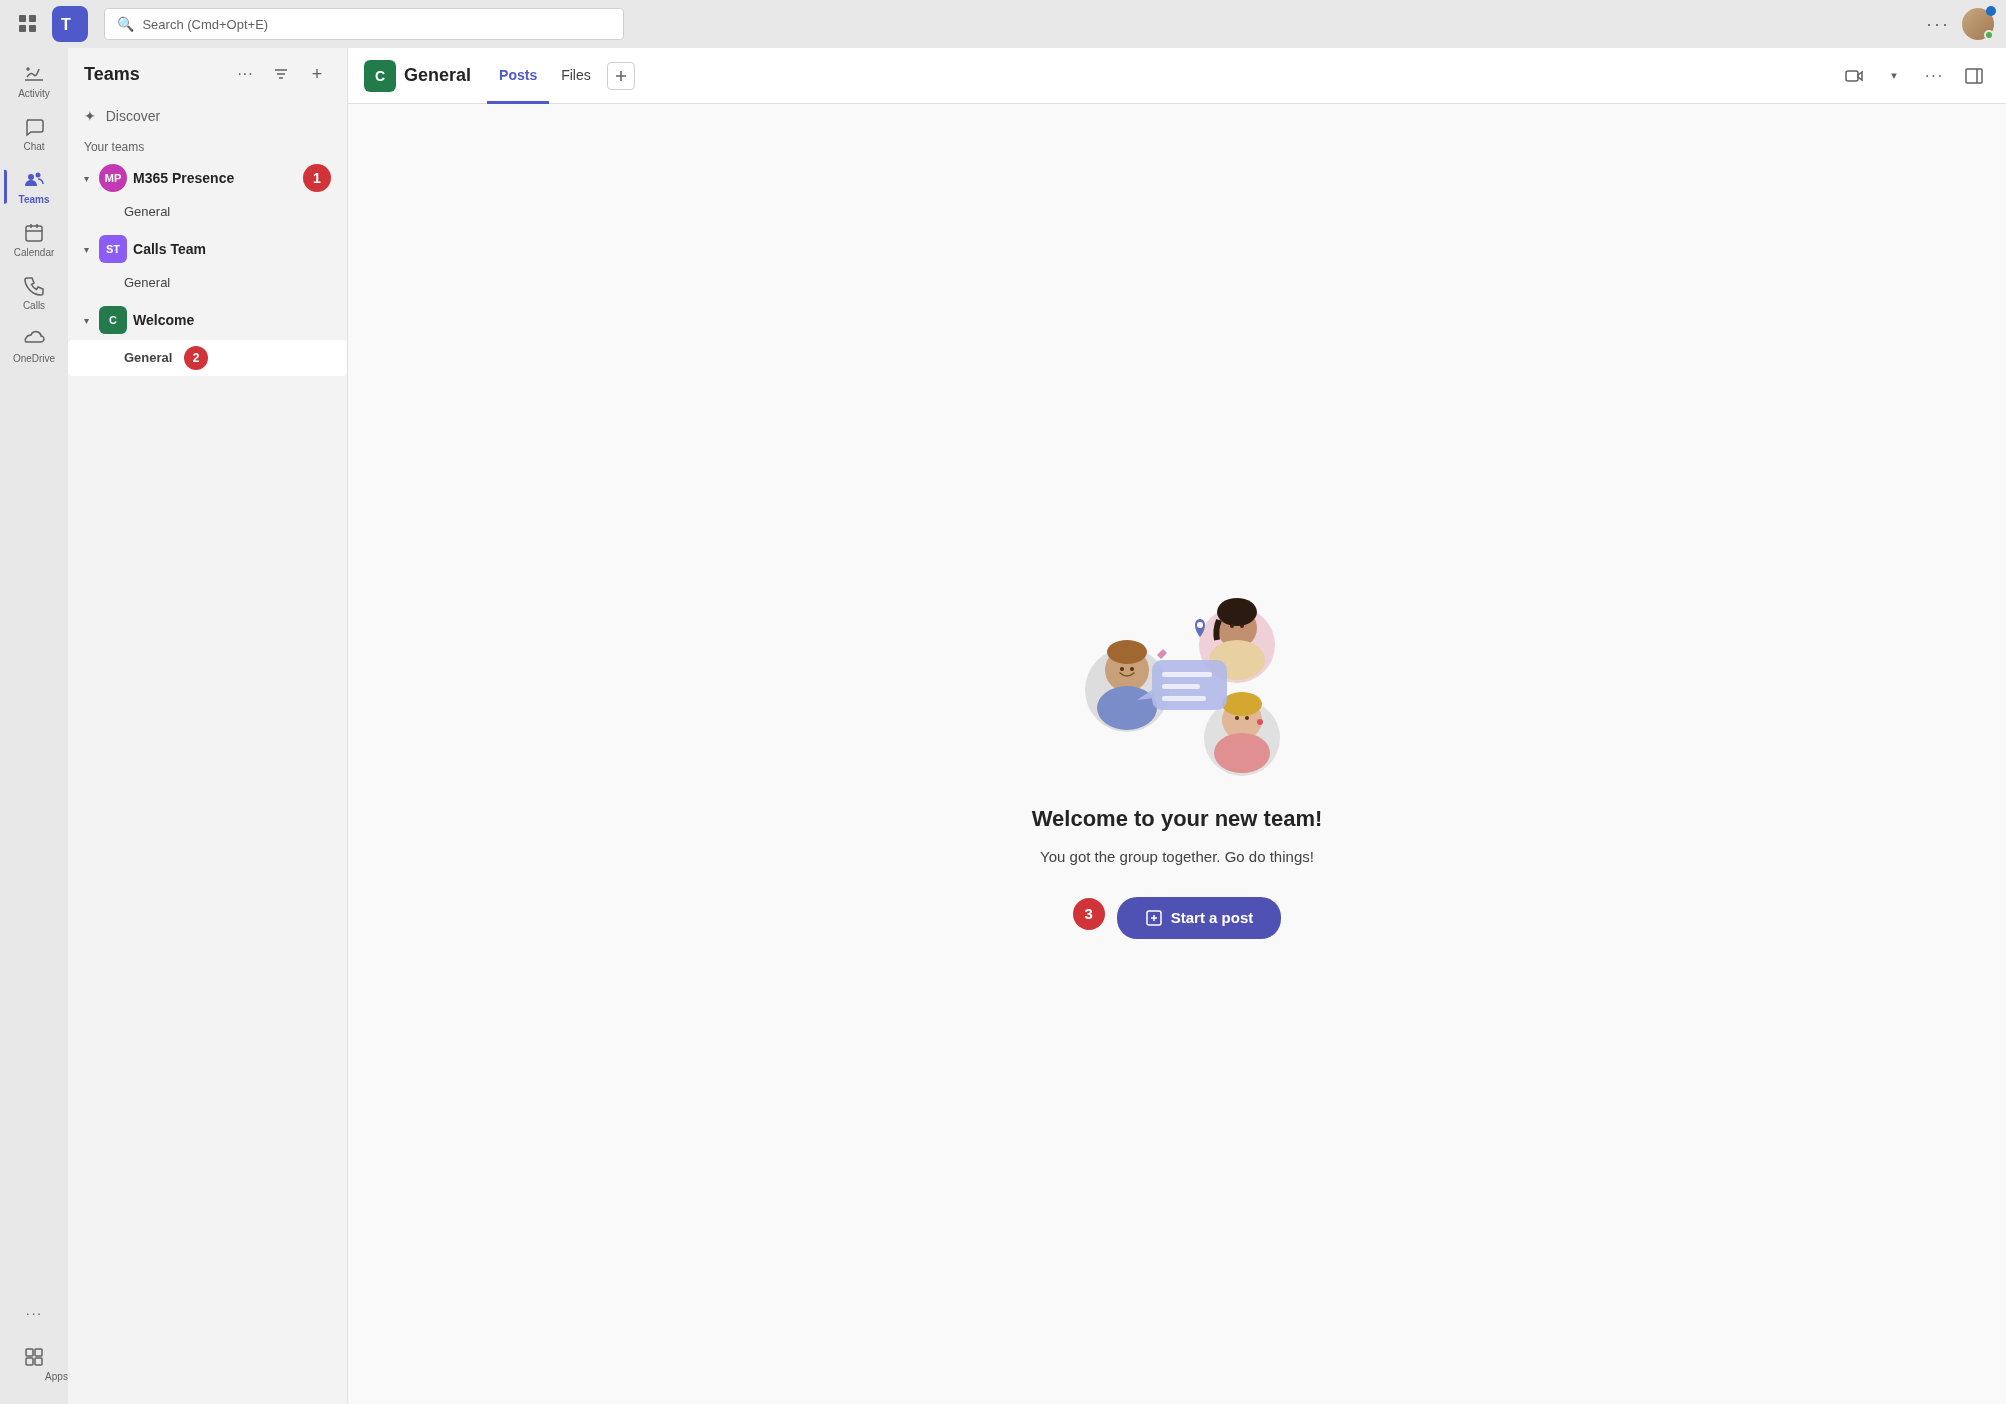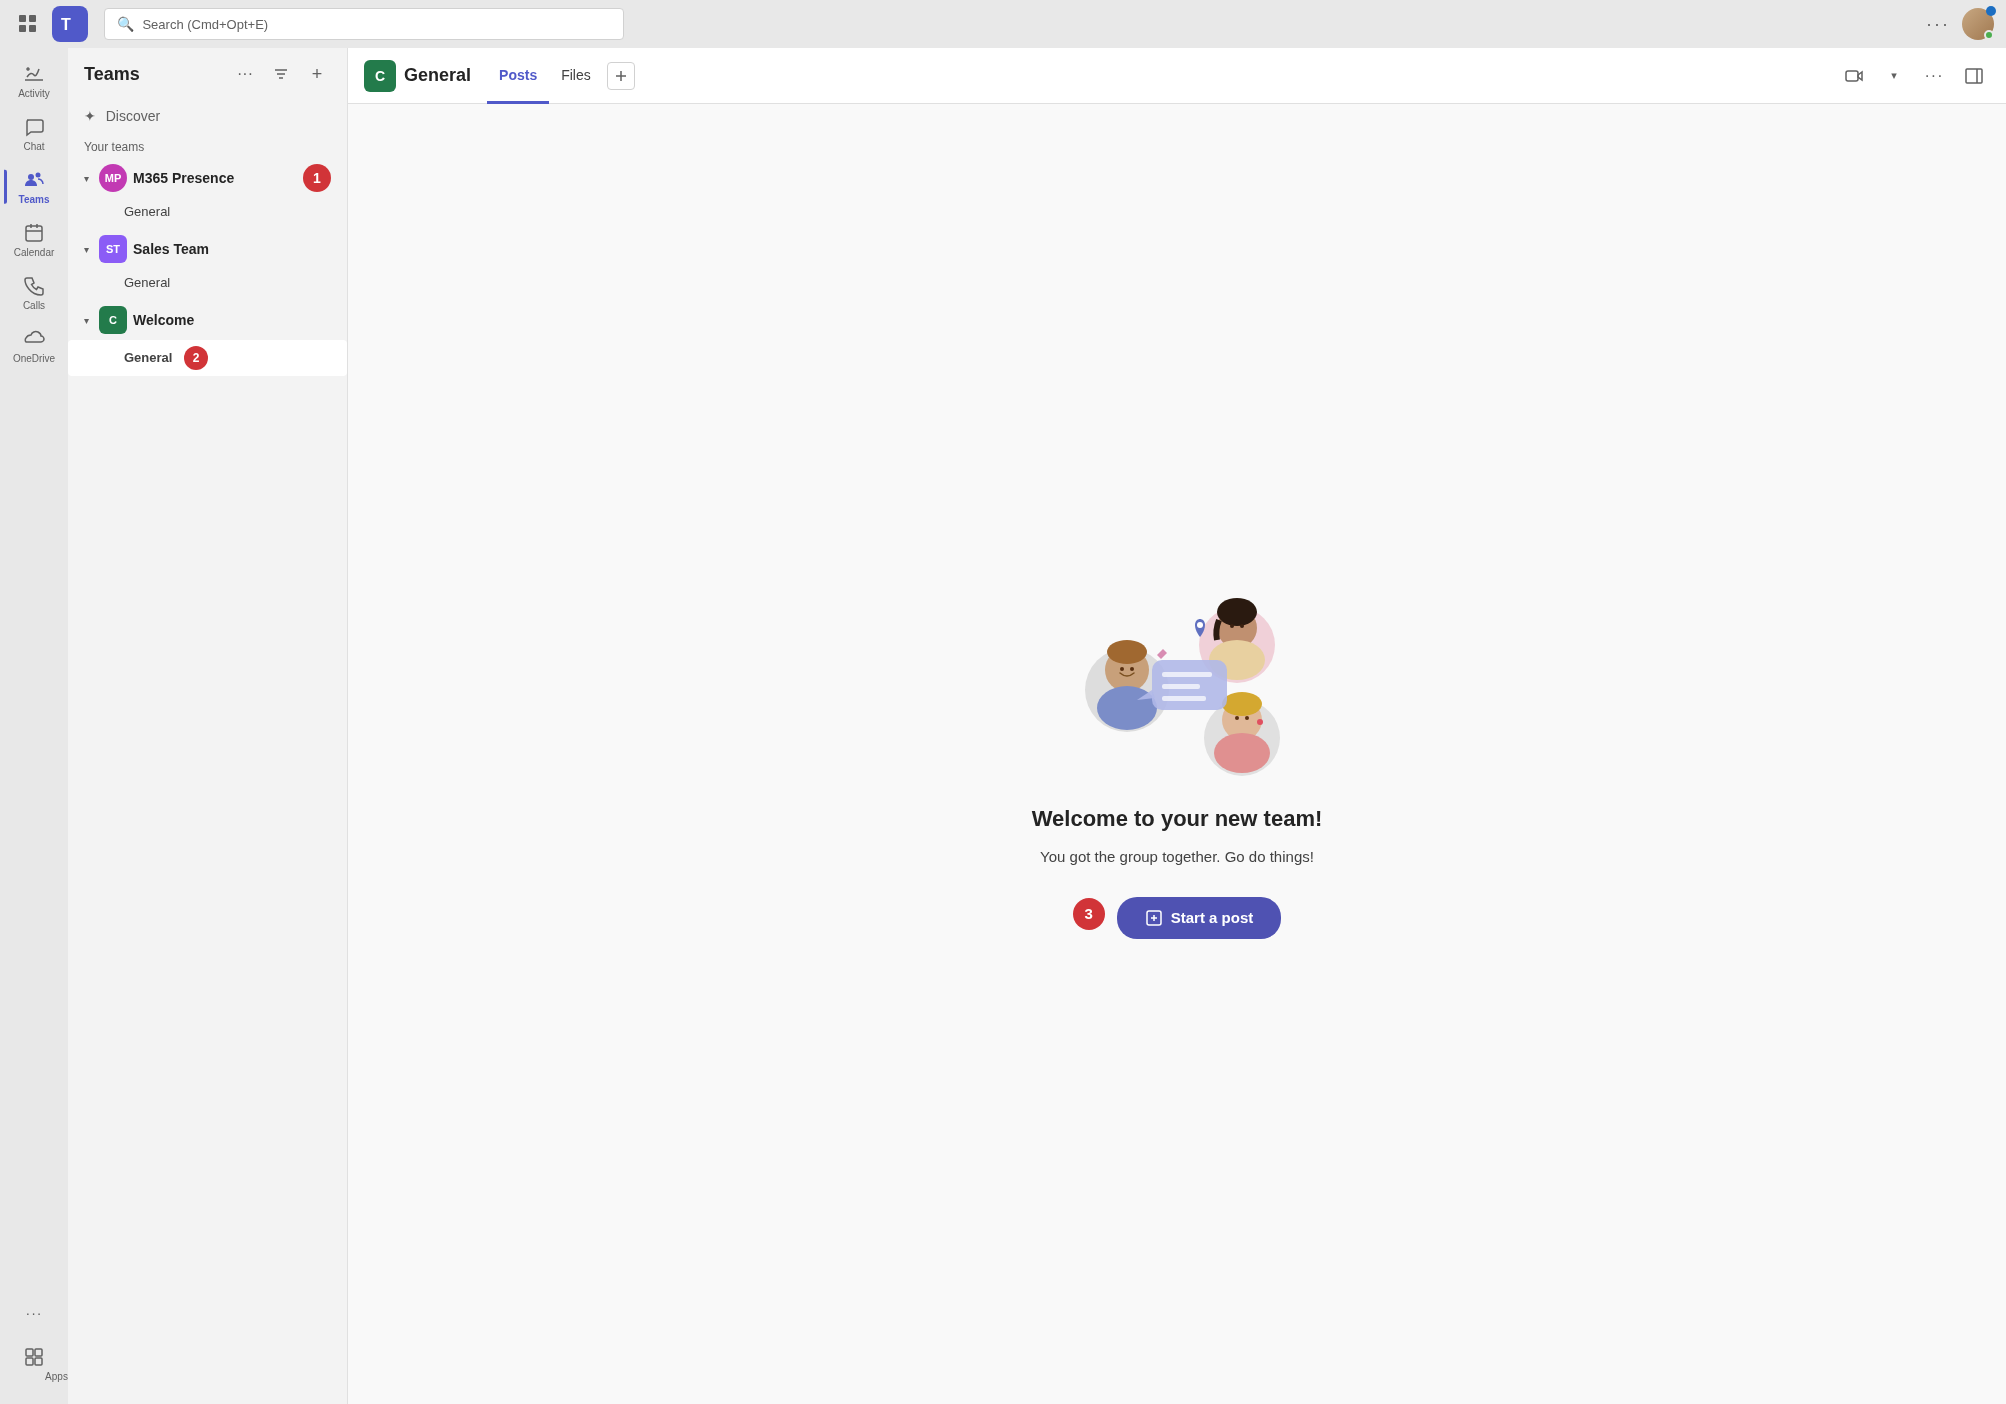--- a/index.html
+++ b/index.html
@@ -528,21 +528,21 @@
       </div>
       <div class="channel-item">General</div>
     </div>
 
     <div class="team-group">
       <div class="team-header">
         <span class="chevron">▾</span>
         <div class="team-avatar" style="background: #8b5cf6;">
           <span>ST</span>
         </div>
-        <span class="team-name">Sales Team</span>
+        <span class="team-name">Calls Team</span>
       </div>
       <div class="channel-item">General</div>
     </div>
 
     <div class="team-group">
       <div class="team-header">
         <span class="chevron">▾</span>
         <div class="team-avatar" style="background: #237b4b;">
           <span>C</span>
         </div>

